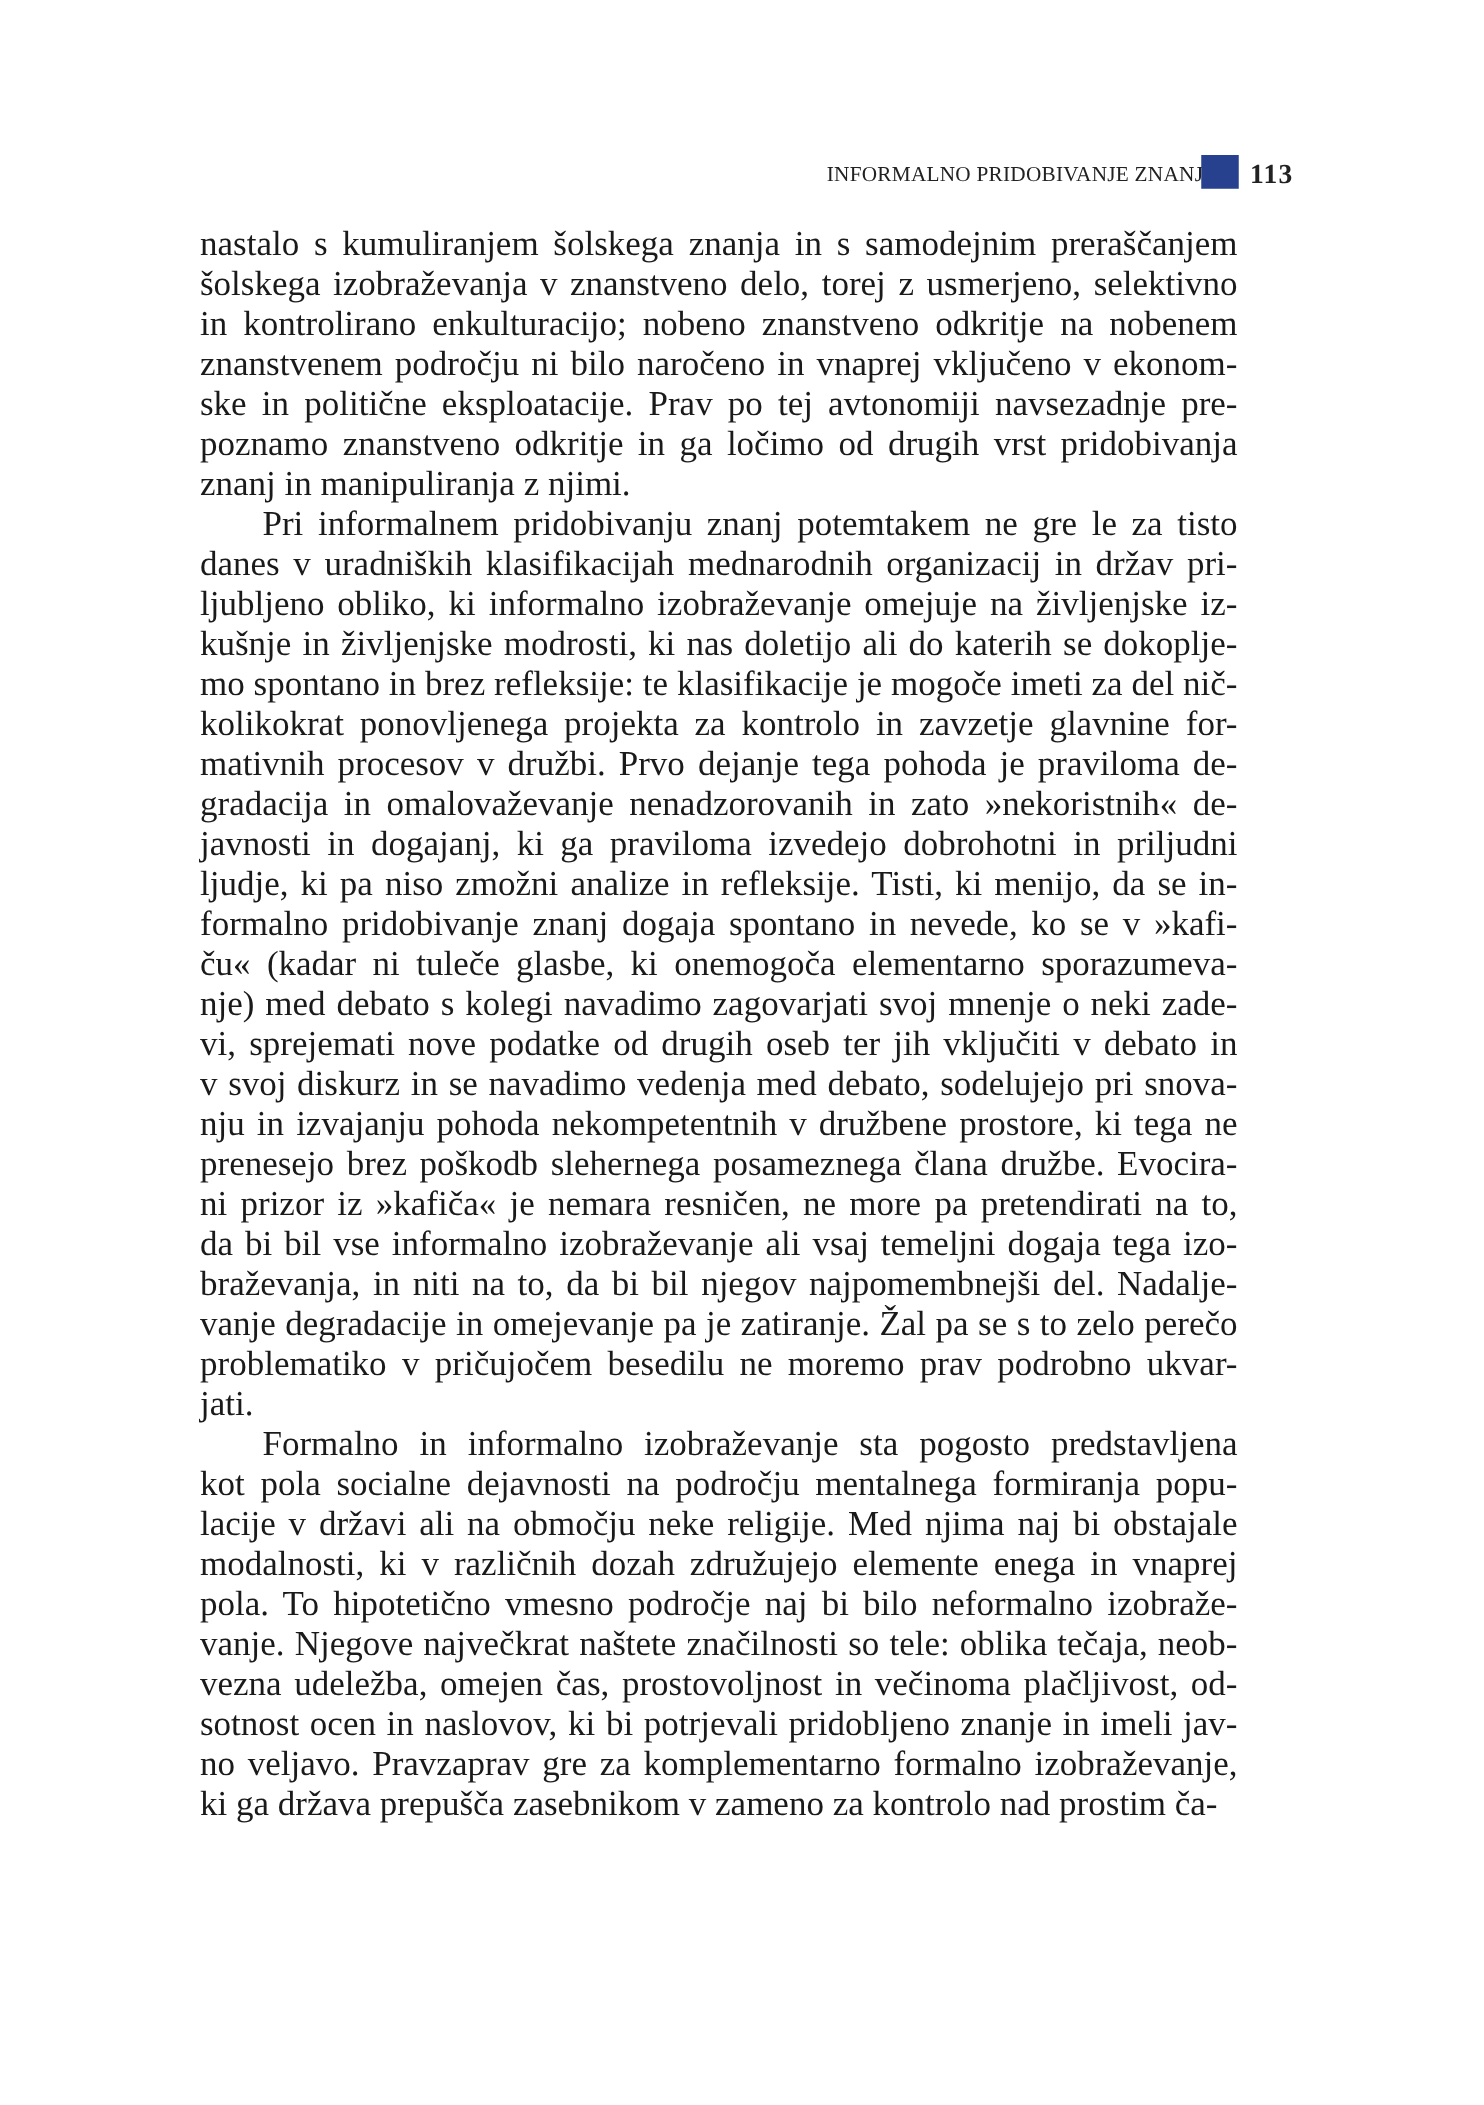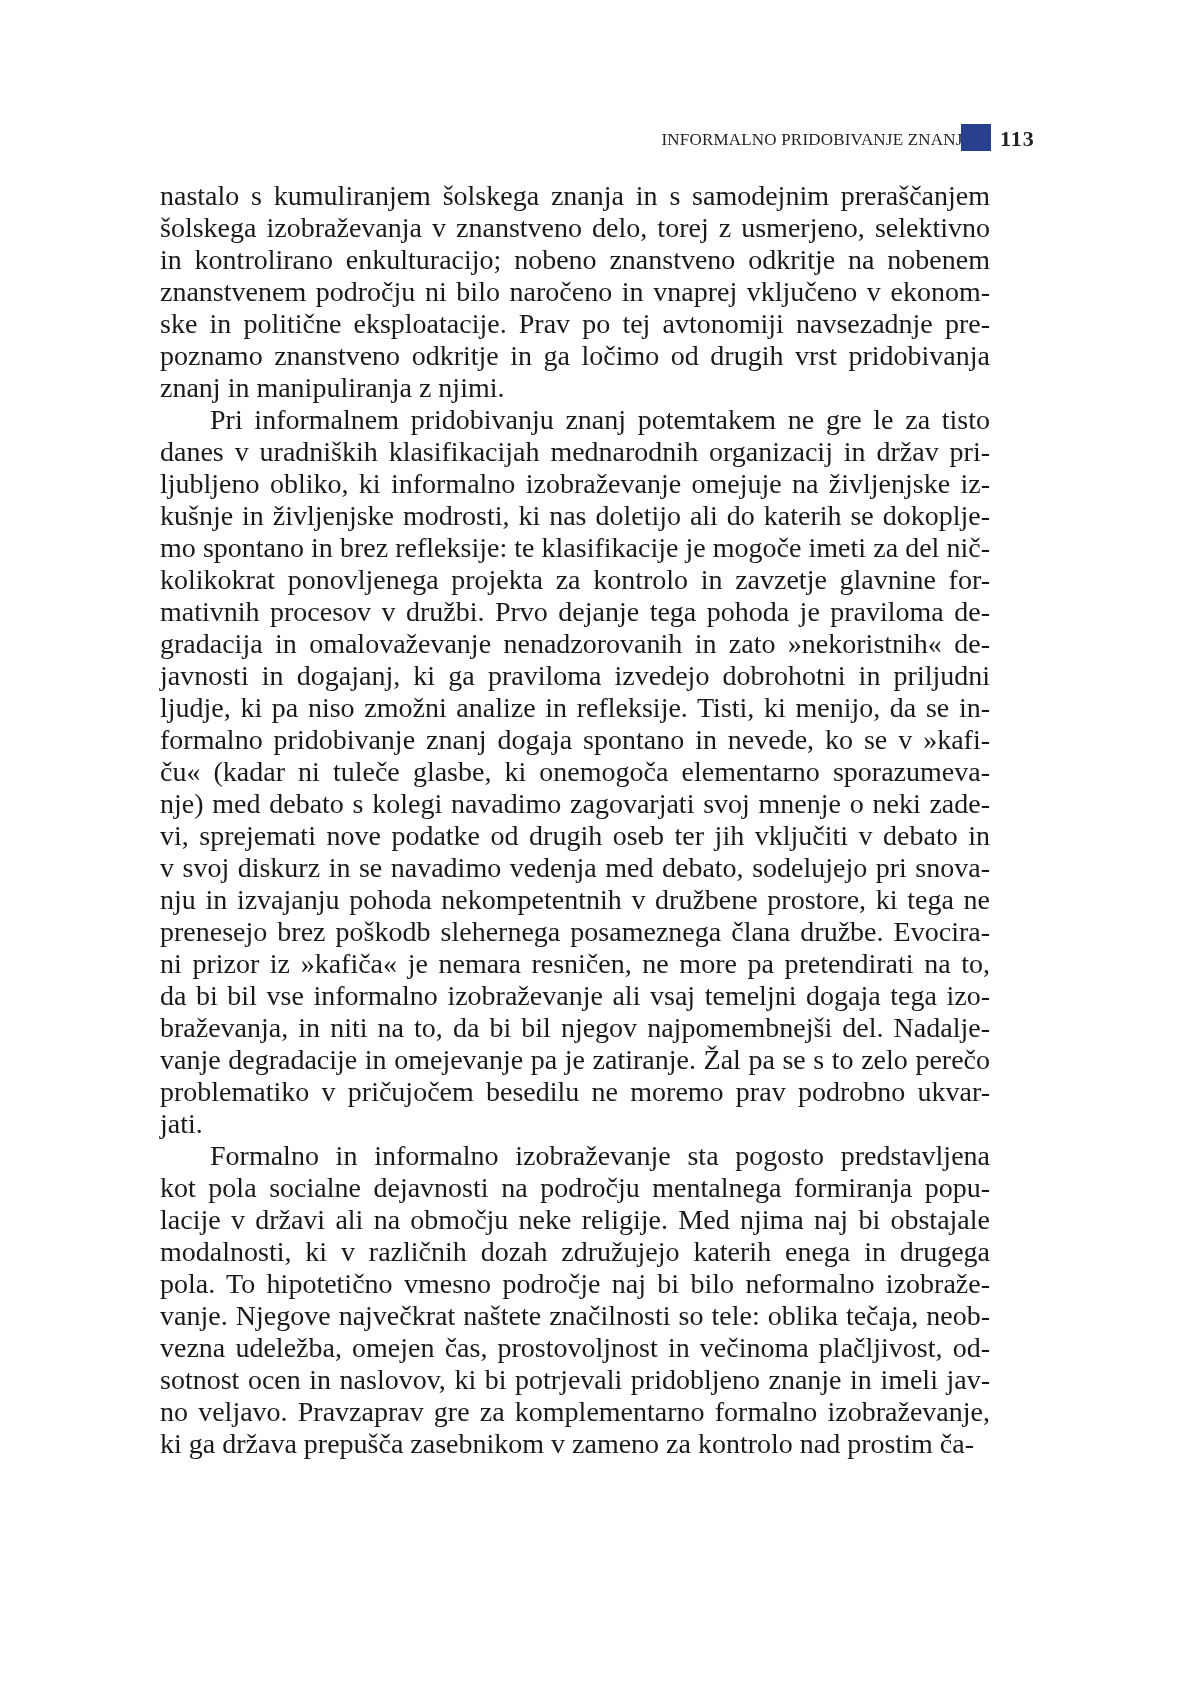--- a/index.html
+++ b/index.html
@@ -112,21 +112,21 @@
       <span class="line">da bi bil vse informalno izobraževanje ali vsaj temeljni dogaja tega izo-</span>
       <span class="line">braževanja, in niti na to, da bi bil njegov najpomembnejši del. Nadalje-</span>
       <span class="line">vanje degradacije in omejevanje pa je zatiranje. Žal pa se s to zelo perečo</span>
       <span class="line">problematiko v pričujočem besedilu ne moremo prav podrobno ukvar-</span>
       <span class="line last">jati.</span>
     </div>
     <div>
       <span class="line indent">Formalno in informalno izobraževanje sta pogosto predstavljena</span>
       <span class="line">kot pola socialne dejavnosti na področju mentalnega formiranja popu-</span>
       <span class="line">lacije v državi ali na območju neke religije. Med njima naj bi obstajale</span>
-      <span class="line">modalnosti, ki v različnih dozah združujejo katerih enega in drugega</span>
+      <span class="line">modalnosti, ki v različnih dozah združujejo elemente enega in vnaprej</span>
       <span class="line">pola. To hipotetično vmesno področje naj bi bilo neformalno izobraže-</span>
       <span class="line">vanje. Njegove največkrat naštete značilnosti so tele: oblika tečaja, neob-</span>
       <span class="line">vezna udeležba, omejen čas, prostovoljnost in večinoma plačljivost, od-</span>
       <span class="line">sotnost ocen in naslovov, ki bi potrjevali pridobljeno znanje in imeli jav-</span>
       <span class="line">no veljavo. Pravzaprav gre za komplementarno formalno izobraževanje,</span>
       <span class="line last">ki ga država prepušča zasebnikom v zameno za kontrolo nad prostim ča-</span>
     </div>
   </div>
 
 </body></html>

